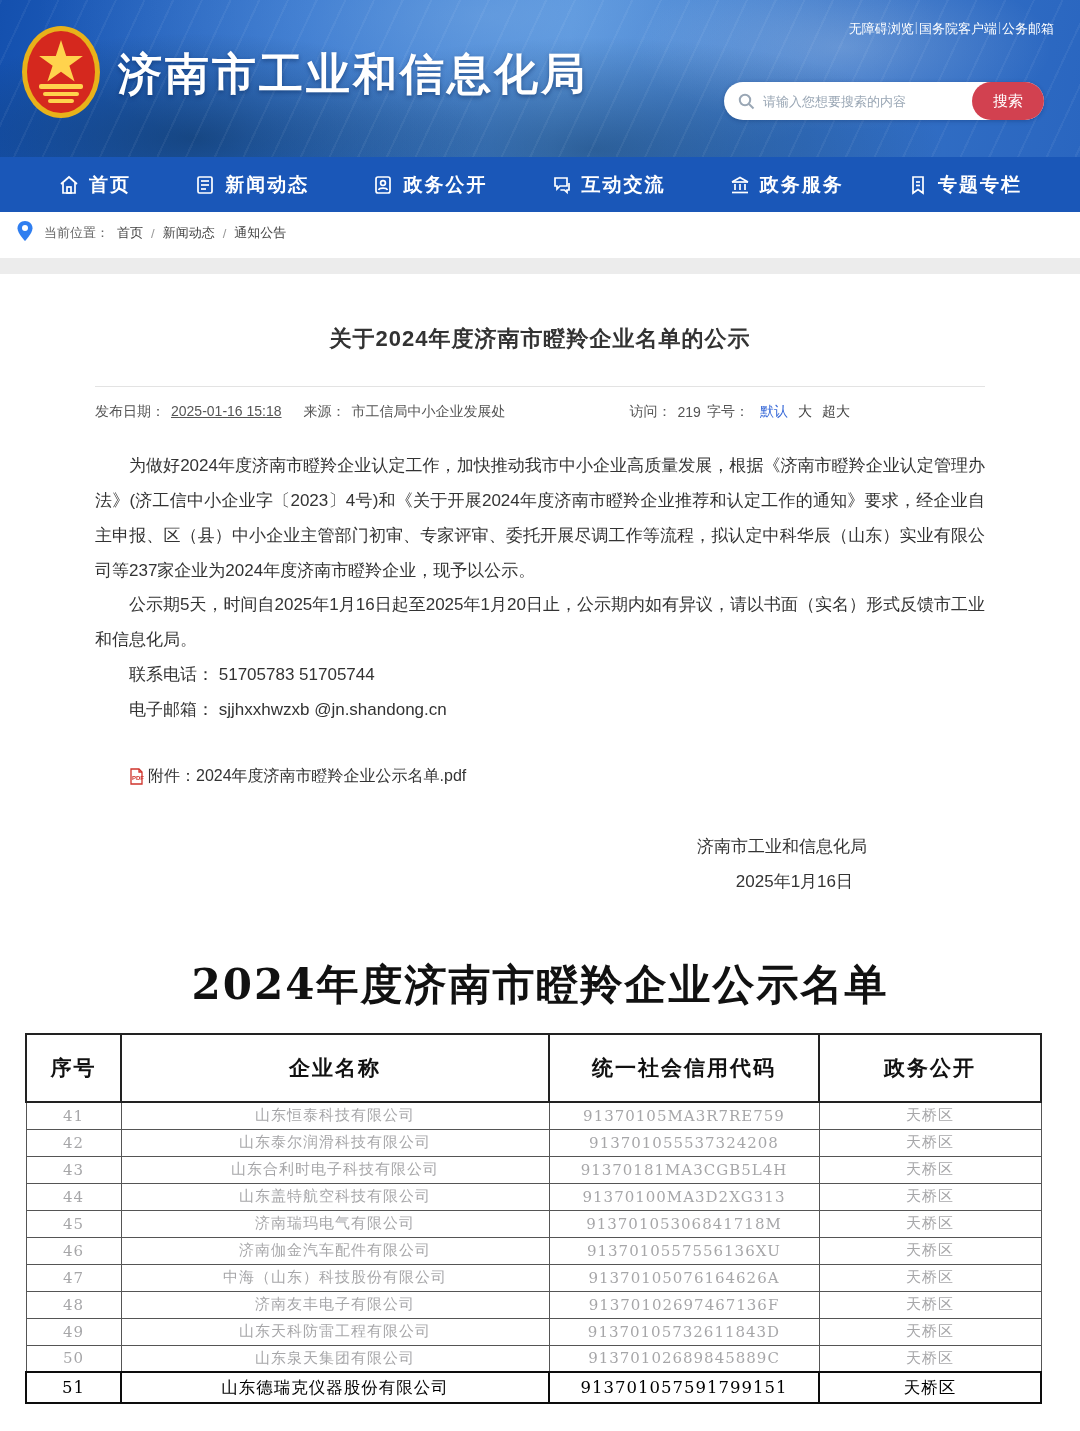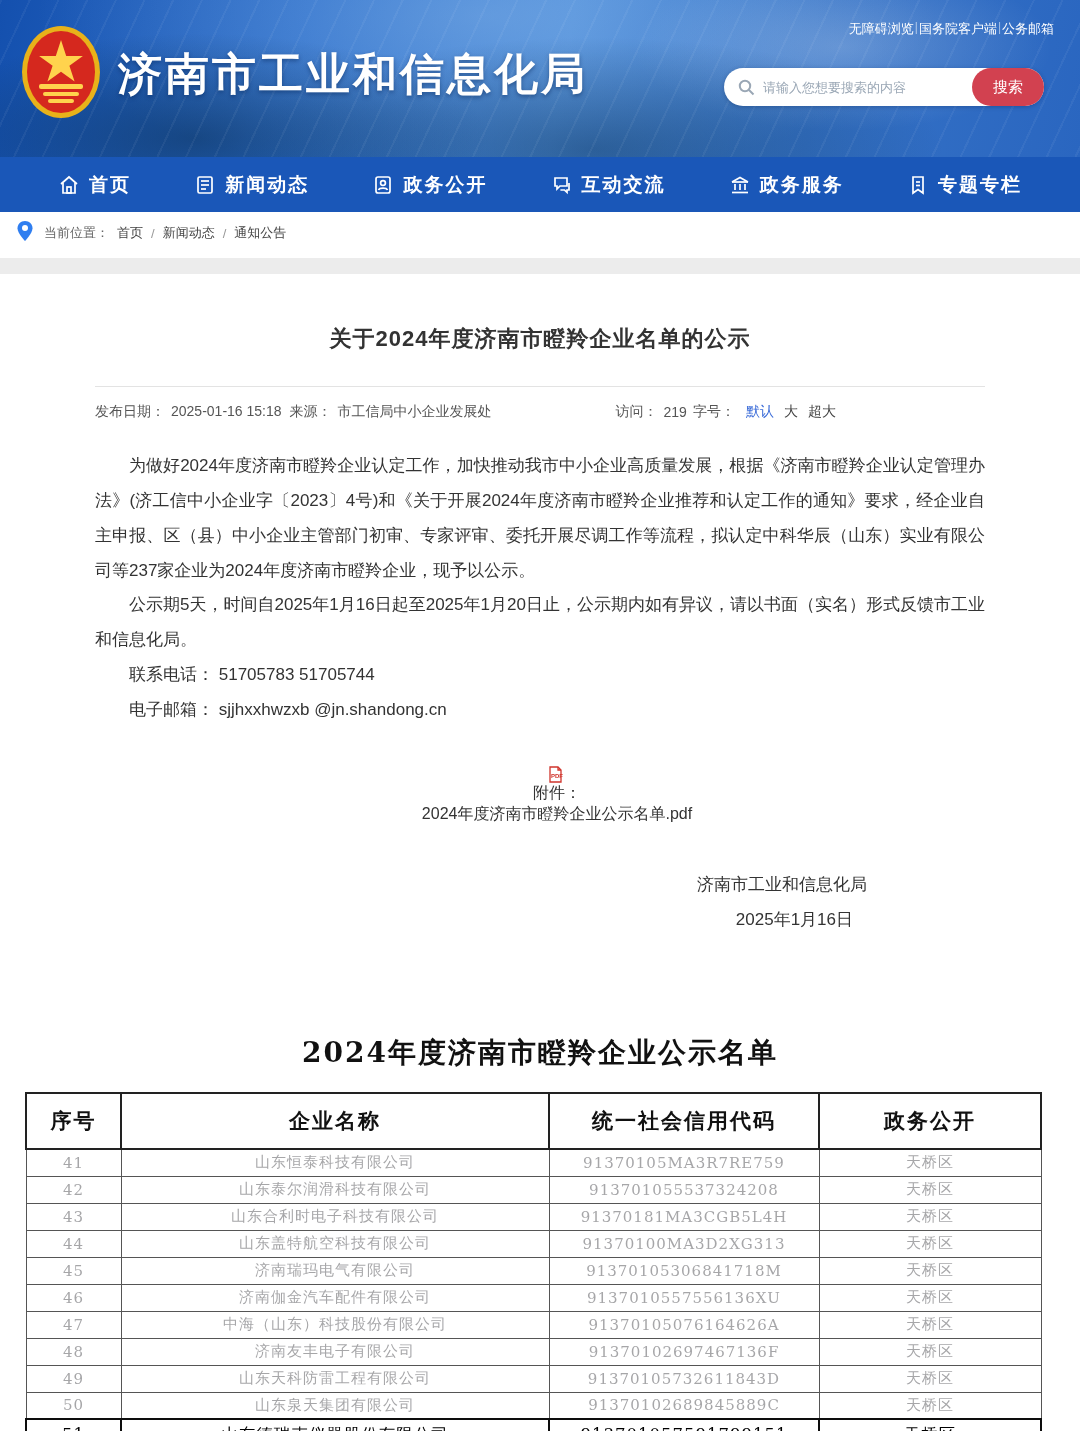--- a/index.html
+++ b/index.html
@@ -26,21 +26,21 @@
     color:#fff; font-size:13px;
   }
   .top-links a { color:#fff; text-decoration:none; cursor:pointer; }
   .top-links .sep { color:rgba(255,255,255,.55); font-size:12px; }
   .brand { position:absolute; left:20px; top:24px; display:flex; align-items:center; gap:16px; }
   .site-title {
     color:#fff; font-size:44px; font-weight:bold; letter-spacing:3px;
     text-shadow:0 2px 4px rgba(0,30,80,.45);
   }
   .search-wrap {
-    position:absolute; right:36px; top:68px; width:320px; height:38px;
+    position:absolute; right:36px; top:82px; width:320px; height:38px;
     background:#fff; border-radius:19px; display:flex; align-items:center;
     box-shadow:0 1px 4px rgba(0,30,80,.3);
   }
   .search-icon { margin:0 8px 0 14px; display:flex; }
   .search-input {
     flex:1; border:none; outline:none; background:transparent;
     font-size:13px; color:#333; min-width:0;
   }
   .search-input::placeholder { color:#9aa7b5; }
   .search-btn {
@@ -63,49 +63,49 @@
   .crumb a { color:#444; text-decoration:none; cursor:pointer; }
   .crumb .sep { color:#999; }
   .gray-strip { height:16px; background:#ececec; }
 
   
   .article { padding:0 95px; }
   .article-title { margin-top:50px; text-align:center; font-size:22px; color:#333; font-weight:600; letter-spacing:1px; }
   .divider { margin-top:32px; border-top:1px solid #e3e3e3; }
   .meta-row { margin-top:16px; display:flex; font-size:14px; color:#555; align-items:center; }
   .meta-left span, .meta-right span { margin-right:6px; }
-  .meta-left .gap { margin-right:8px; }
+  .meta-left .gap { margin-right:22px;text-decoration:underline; }
   .meta-right { margin-left:118px; display:flex; align-items:center; }
   .meta-right .fs-opt { margin:0 5px; cursor:pointer; color:#444; }
   .meta-right .fs-default { color:#3a6bd8; }
   .content { margin-top:28px; color:#333; font-size:17px; line-height:2.05; text-align:justify; }
   .content p { text-indent:2em; }
   .contact-line { text-indent:2em; }
-  .attach-row { margin-top:38px; display:flex; align-items:center; padding-left:34px; font-size:16px; color:#333;flex-direction:column; }
+  .attach-row { margin-top:38px; display:flex; align-items:center; padding-left:34px; font-size:16px; color:#333; }
   .attach-row .pdf { margin-right:4px; display:flex; }
   .attach-link { cursor:pointer; }
   .signature { margin-top:42px; padding-right:118px; text-align:right; font-size:17px; color:#333; line-height:2.1; }
   .signature .sig-date { padding-right:14px; }
 
   
   .table-title {
-    margin-top:96px; text-align:center; font-family:"DejaVu Serif", serif;
-    font-size:28px; font-weight:900; color:#111; letter-spacing:2px;
+    margin-top:57px; text-align:center; font-family:"DejaVu Serif", serif;
+    font-size:42px; font-weight:900; color:#111; letter-spacing:2px;
   }
   .list-table {
     margin:20px 0 0 25px; width:1015px; border-collapse:collapse; table-layout:fixed;
     font-family:"DejaVu Serif", serif;
   }
   .list-table col.c-no { width:95px; }
   .list-table col.c-name { width:428px; }
   .list-table col.c-code { width:270px; }
   .list-table col.c-dist { width:222px; }
   .list-table th {
     border:2px solid #222; font-family:"Liberation Sans", sans-serif;
-    font-size:21px; font-weight:bold; color:#111; height:56px; letter-spacing:2px;
+    font-size:21px; font-weight:bold; color:#111; height:68px; letter-spacing:2px;
   }
   .list-table td {
     border:1.5px solid #3c3c3c; height:27px; text-align:center;
     font-size:15px; color:#222; letter-spacing:1px; overflow:hidden; white-space:nowrap;
   }
   tr.faded td { color:#97979a; filter:blur(.35px); opacity:.85; border-color:#555; }
   tr.highlight td {
     border-top:2.5px solid #0d0d0d; border-bottom:2.5px solid #0d0d0d;
     border-left-width:2px; border-right-width:2px; border-color:#0d0d0d;
     color:#000; font-size:16.5px; height:31px;

